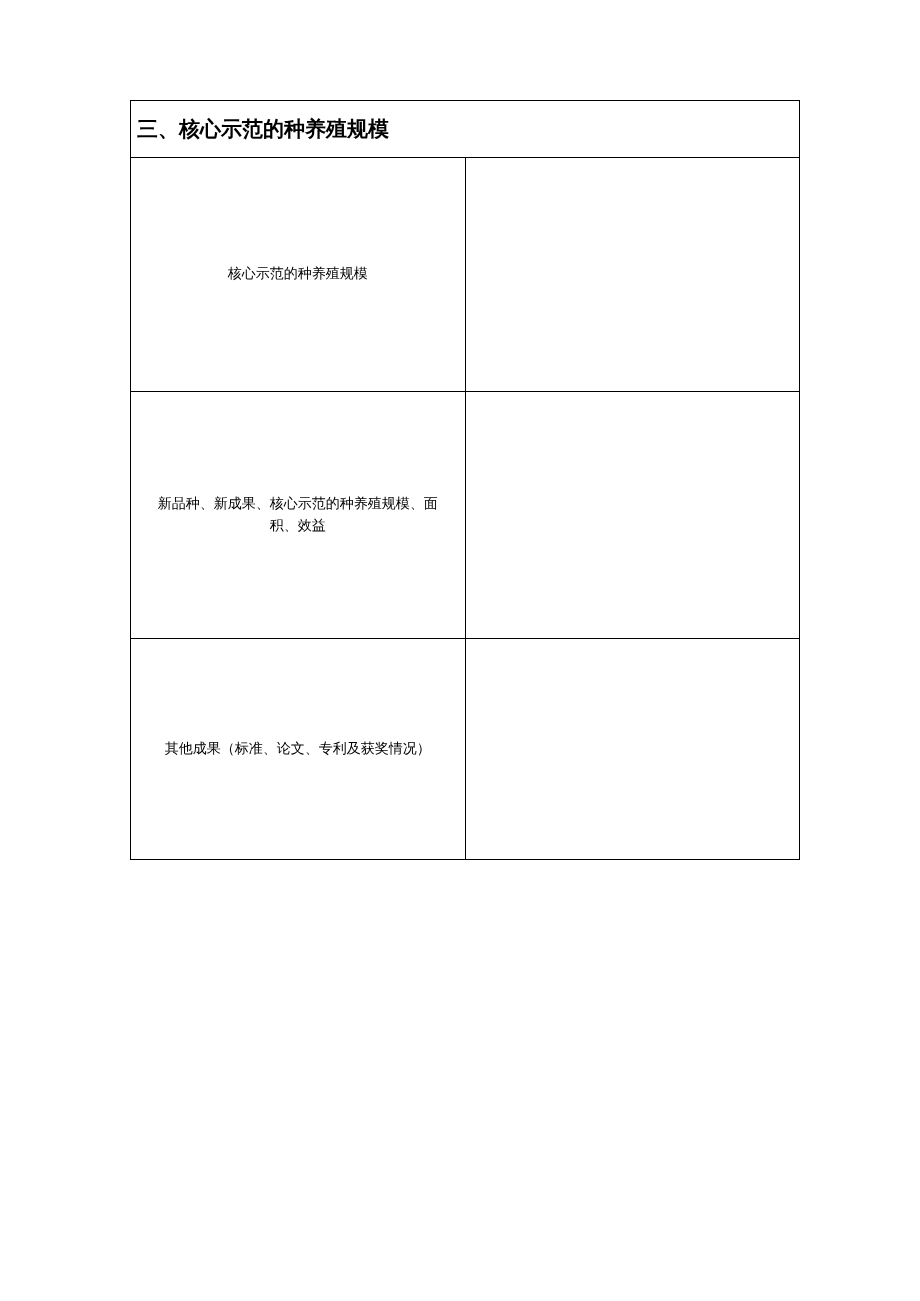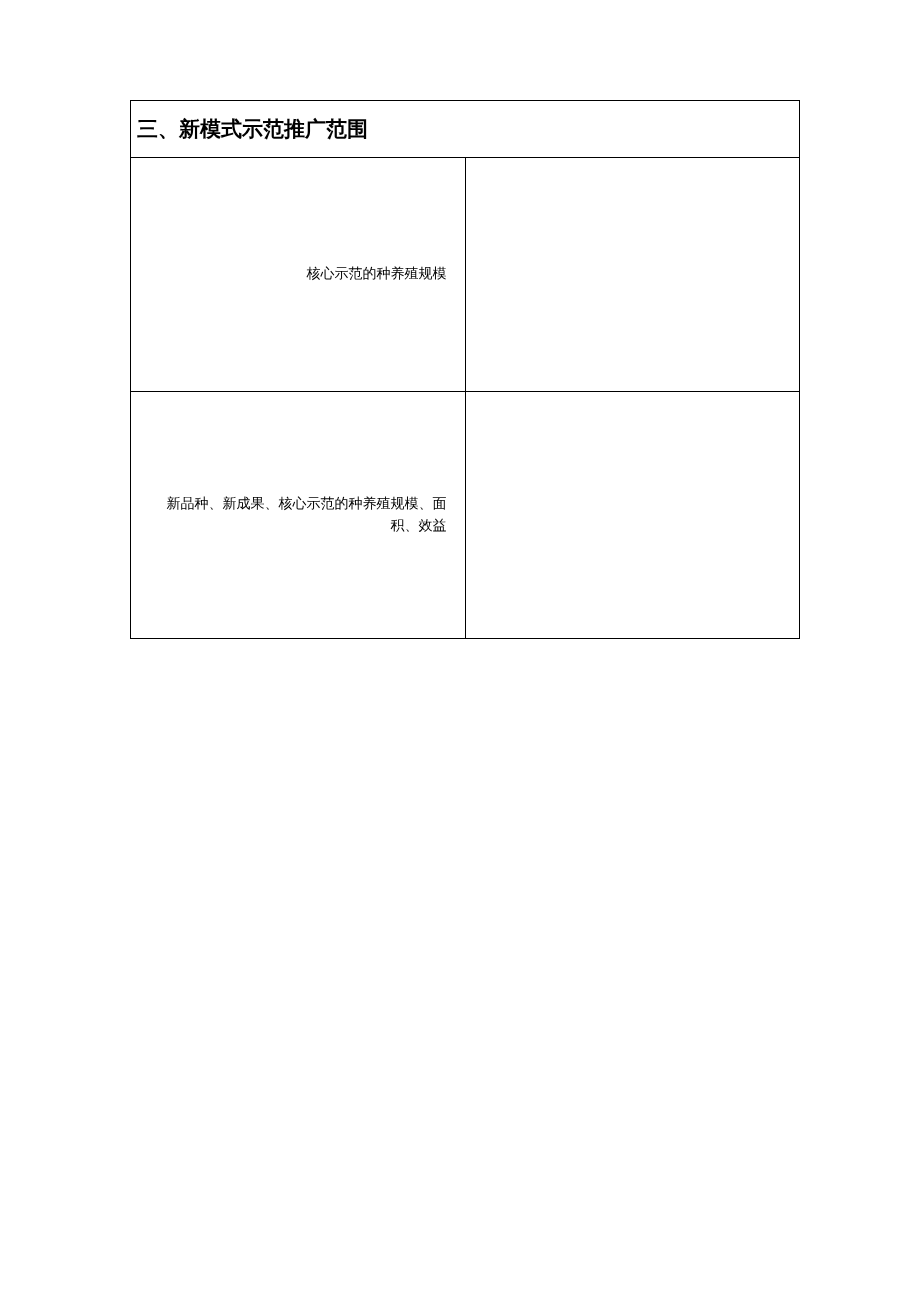--- a/index.html
+++ b/index.html
@@ -24,45 +24,49 @@
     .header-row td {
       padding: 14px 6px;
     }
     .header-text {
       font-size: 21px;
       font-weight: bold;
       font-family: "SimHei", "黑体", sans-serif;
     }
     .label-cell {
       width: 83px;
-      text-align: right;
+      text-align: center;
       font-size: 14px;
       line-height: 1.6;
       padding: 4px 18px;
     }
     .content-cell {
       padding: 8px;
     }
     .row-1 { height: 234px; }
     .row-2 { height: 247px; }
     .row-3 { height: 270px; }
     .row-4 { height: 221px; }
   </style>
 </head>
 <body>
 
 <table class="form-table">
   <tbody>
       <tr class="header-row">
     <td colspan="2">
-      <span class="header-text">三、新模式示范推广范围</span>
+      <span class="header-text">三、核心示范的种养殖规模</span>
     </td>
   </tr>
   <tr class="row-1">
     <td class="label-cell">核心示范的种养殖规模</td>
     <td class="content-cell"></td>
   </tr>
   <tr class="row-2">
     <td class="label-cell">新品种、新成果、核心示范的种养殖规模、面积、效益</td>
     <td class="content-cell"></td>
   </tr>
+  <tr class="row-4">
+    <td class="label-cell">其他成果（标准、论文、专利及获奖情况）</td>
+    <td class="content-cell"></td>
+  </tr>
 </tbody>
   </table>
 
 </body></html>

